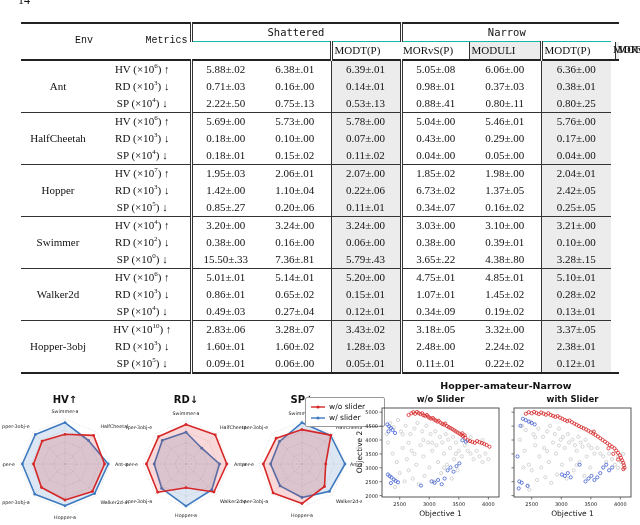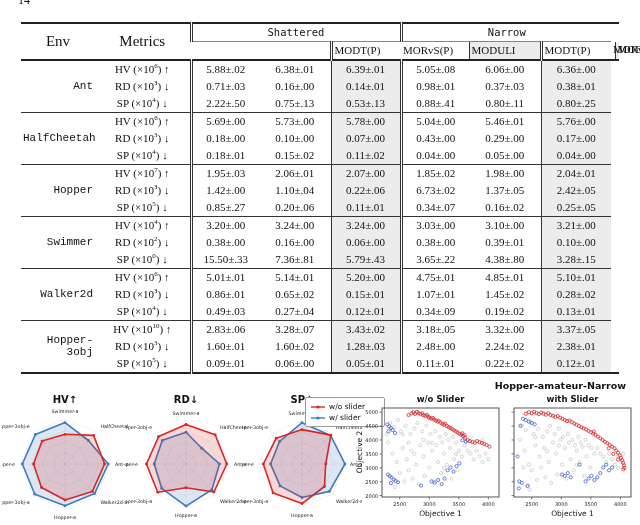--- a/index.html
+++ b/index.html
@@ -4,39 +4,39 @@
 <style>
   html,body{margin:0;padding:0;}
   body{width:640px;height:525px;position:relative;overflow:hidden;background:#fff;
        font-family:"Liberation Serif", serif;color:#111;}
   .pagenum{position:absolute;left:18px;top:-7px;font-size:12px;font-family:"Liberation Serif",serif;}
   table.res{position:absolute;left:21px;top:22px;width:598px;border-collapse:collapse;
             table-layout:fixed;font-size:11px;}
   table.res thead{border-top:2px solid #222;border-bottom:2px solid #222;}
   table.res{border-bottom:2px solid #222;}
   table.res th, table.res td{padding:0 2px;height:17px;font-weight:normal;line-height:1.05;}
-  th.envhead,th.methead{font-weight:bold;text-align:center;padding-left:5px;font-size:15px;}
+  th.envhead,th.methead{font-weight:bold;text-align:right;padding-left:5px;font-size:10px;font-family:Liberation Mono, monospace;}
   th.grouphead{font-family:"DejaVu Sans Mono", monospace;font-weight:normal;font-size:10.5px;
                text-align:center;border-bottom:1px solid #14b8a6;}
   th.colhead{font-weight:bold;text-align:left;font-size:11px;}
   .dbl{border-left:3px double #333;}
   .sep{border-left:1px solid #333;}
   .moduli{background:#ececec;}
   tr.grouptop td{border-top:1px solid #333;}
-  td.envcell{text-align:right;padding-left:5px;vertical-align:middle;font-family:Liberation Mono, monospace;}
+  td.envcell{text-align:center;padding-left:5px;vertical-align:middle;}
   td.metriccell{text-align:center;padding-left:4px;white-space:nowrap;}
   td.valcell{text-align:center;white-space:nowrap;}
   td.b{font-weight:bold;}
   sup{font-size:7px;}
   .fig{position:absolute;}
   .legendbox{position:absolute;left:305px;top:397px;width:80px;height:30px;border:1px solid #9a9a9a;
              border-radius:2px;background:#fff;font-family:"DejaVu Sans",sans-serif;font-size:7.5px;
              display:flex;flex-direction:column;justify-content:center;gap:2px;padding-left:4px;box-sizing:border-box;}
   .legrow{display:flex;align-items:center;gap:3px;}
-  .suptitle{position:absolute;left:386px;top:380px;width:240px;text-align:right;
+  .suptitle{position:absolute;left:386px;top:380px;width:240px;text-align:center;
             font-family:"DejaVu Sans",sans-serif;font-weight:bold;font-size:9.5px;color:#111;}
 </style>
 </head>
 <body>
 
 <span class="pagenum">14</span>
 
 <table class="res" id="results-table">
   <colgroup>
     <col style="width:74px">

